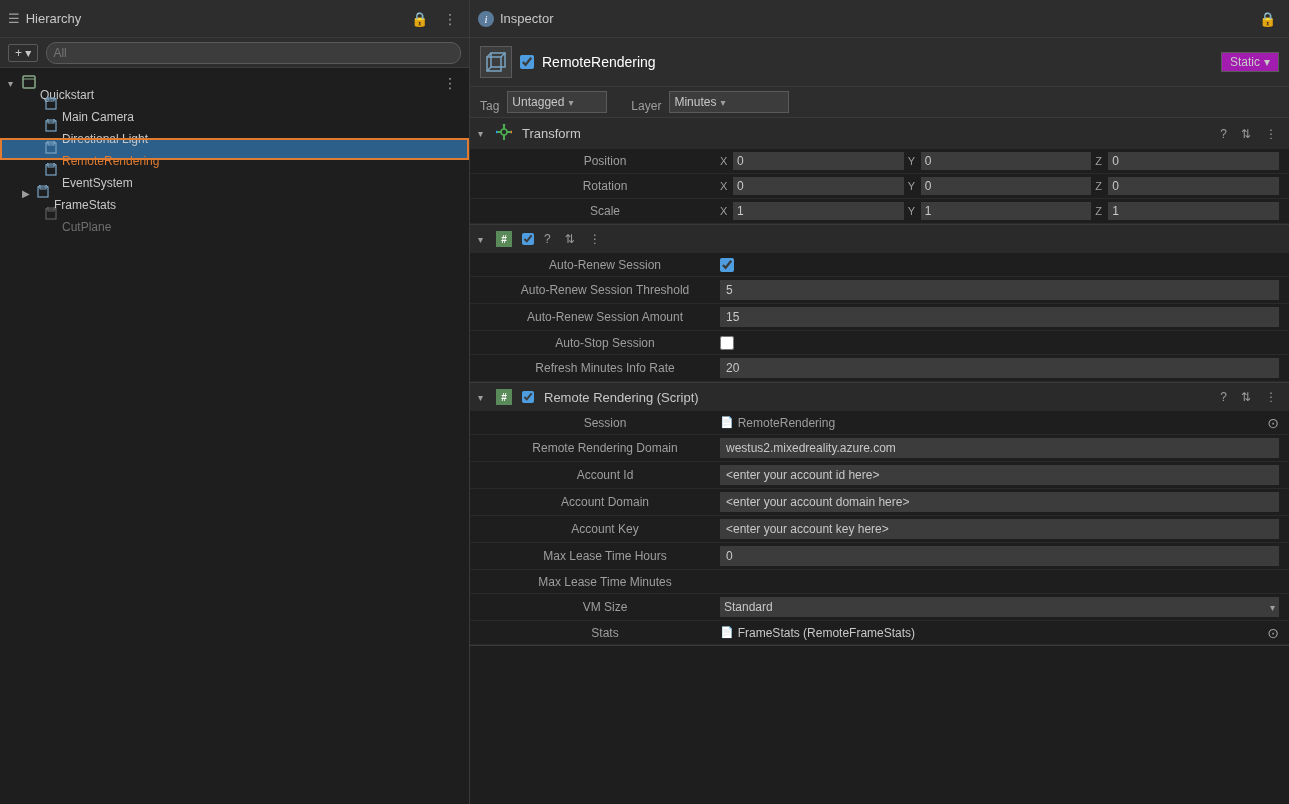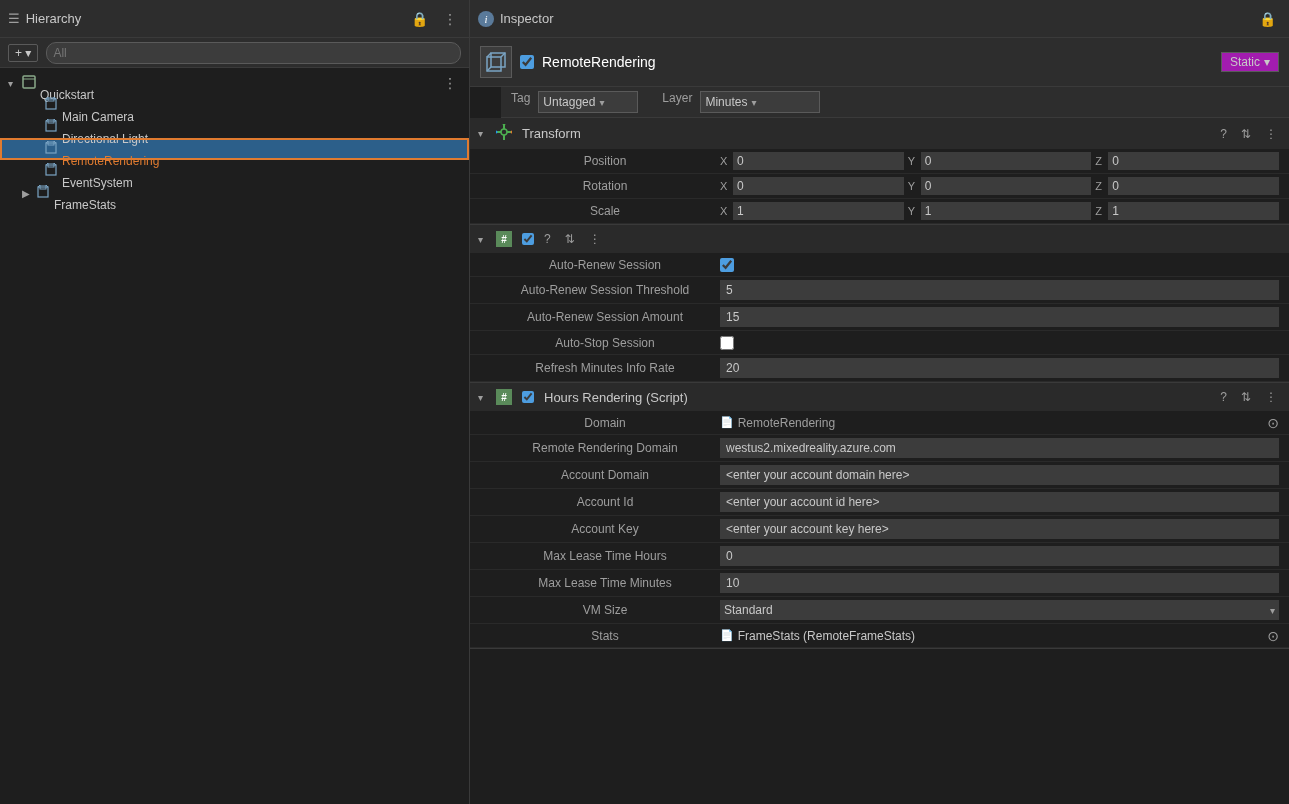--- a/index.html
+++ b/index.html
@@ -208,24 +208,23 @@
       display: flex;
       align-items: center;
       gap: 4px;
     }
 
     
     .tag-layer-row {
       background: #2d2d2d;
       padding: 4px 10px;
       display: flex;
-      align-items: flex-start;
+      align-items: flex-end;
       gap: 8px;
       border-bottom: 1px solid #3a3a3a;
-      margin-left: 31px;
     }
     .tag-label { color: #9e9e9e; }
     .dropdown-select {
       background: #3c3c3c;
       border: 1px solid #5a5a5a;
       color: #c8c8c8;
       padding: 2px 4px;
       font-size: 12px;
       cursor: pointer;
       display: flex;
@@ -510,20 +509,32 @@
         <svg width="14" height="14" viewBox="0 0 14 14">
             <rect x="2" y="2" width="10" height="10" fill="none" stroke="#7aa4c4" stroke-width="1.2"></rect>
             <rect x="4" y="0" width="6" height="4" fill="none" stroke="#7aa4c4" stroke-width="1"></rect>
             <line x1="4" y1="0" x2="2" y2="2" stroke="#7aa4c4" stroke-width="1"></line>
             <line x1="10" y1="0" x2="12" y2="2" stroke="#7aa4c4" stroke-width="1"></line>
           </svg>
       </span>
       <span class="tree-label">FrameStats</span>
     </div>
 
+    <div class="tree-item" style="padding-left: 30px;">
+      <span class="expand-arrow"></span>
+      <span style="margin-right:4px;">
+        <svg width="14" height="14" viewBox="0 0 14 14">
+            <rect x="2" y="2" width="10" height="10" fill="none" stroke="#5e5e5e" stroke-width="1.2"></rect>
+            <rect x="4" y="0" width="6" height="4" fill="none" stroke="#5e5e5e" stroke-width="1"></rect>
+            <line x1="4" y1="0" x2="2" y2="2" stroke="#5e5e5e" stroke-width="1"></line>
+            <line x1="10" y1="0" x2="12" y2="2" stroke="#5e5e5e" stroke-width="1"></line>
+          </svg>
+      </span>
+      <span class="tree-label disabled">CutPlane</span>
+    </div>
   </div>
 </div>
 
 <div class="inspector-panel">
 
   <div class="inspector-header">
     <div class="inspector-header-left">
       <span class="info-icon">i</span>
       <span class="inspector-title">Inspector</span>
     </div>
@@ -689,77 +700,74 @@
           <input class="field-input" type="text" value="20" style="">
         </div>
       </div>
     </div>
 
     <div class="component-section">
       <div class="component-header">
         <span class="comp-arrow">▾</span>
         <span class="comp-hash">#</span>
         <input type="checkbox" class="comp-checkbox" checked="" style="margin-left: 4px;">
-        <span class="comp-title" style="margin-left:4px;">Hours Rendering (Script)</span>
+        <span class="comp-title" style="margin-left:4px;">Remote Rendering (Script)</span>
         <div class="comp-actions">
           <button class="comp-action-btn">?</button>
           <button class="comp-action-btn">⇅</button>
           <button class="comp-action-btn">⋮</button>
         </div>
       </div>
 
       <div class="prop-row">
-        <span class="prop-label">Domain</span>
+        <span class="prop-label">Session</span>
         <div class="prop-value script-row">
           <span style="font-size:11px; color:#9e9e9e;">📄</span>
           <span class="script-name field-text">RemoteRendering</span>
           <button class="script-target-btn" style="margin-left:auto;">⊙</button>
         </div>
       </div>
 
       <div class="prop-row">
         <span class="prop-label">Remote Rendering Domain</span>
         <div class="prop-value">
           <input class="field-input" type="text" value="westus2.mixedreality.azure.com" style="">
         </div>
       </div>
 
       <div class="prop-row">
+        <span class="prop-label">Account Id</span>
+        <div class="prop-value">
+          <input class="field-input" type="text" value="&lt;enter your account id here&gt;" style="">
+        </div>
+      </div>
+
+      <div class="prop-row">
         <span class="prop-label">Account Domain</span>
         <div class="prop-value">
           <input class="field-input" type="text" value="&lt;enter your account domain here&gt;" style="">
         </div>
       </div>
 
       <div class="prop-row">
-        <span class="prop-label">Account Id</span>
-        <div class="prop-value">
-          <input class="field-input" type="text" value="&lt;enter your account id here&gt;" style="">
-        </div>
-      </div>
-
-      <div class="prop-row">
         <span class="prop-label">Account Key</span>
         <div class="prop-value">
           <input class="field-input" type="text" value="&lt;enter your account key here&gt;" style="">
         </div>
       </div>
 
       <div class="prop-row">
         <span class="prop-label">Max Lease Time Hours</span>
         <div class="prop-value">
           <input class="field-input" type="text" value="0" style="">
         </div>
       </div>
 
       <div class="prop-row">
         <span class="prop-label">Max Lease Time Minutes</span>
-        <div class="prop-value">
-          <input class="field-input" type="text" value="10" style="">
-        </div>
       </div>
 
       <div class="prop-row">
         <span class="prop-label">VM Size</span>
         <div class="prop-value">
           <div class="prop-dropdown">
             <span>Standard</span>
             <span class="dropdown-arrow">▾</span>
           </div>
         </div>

